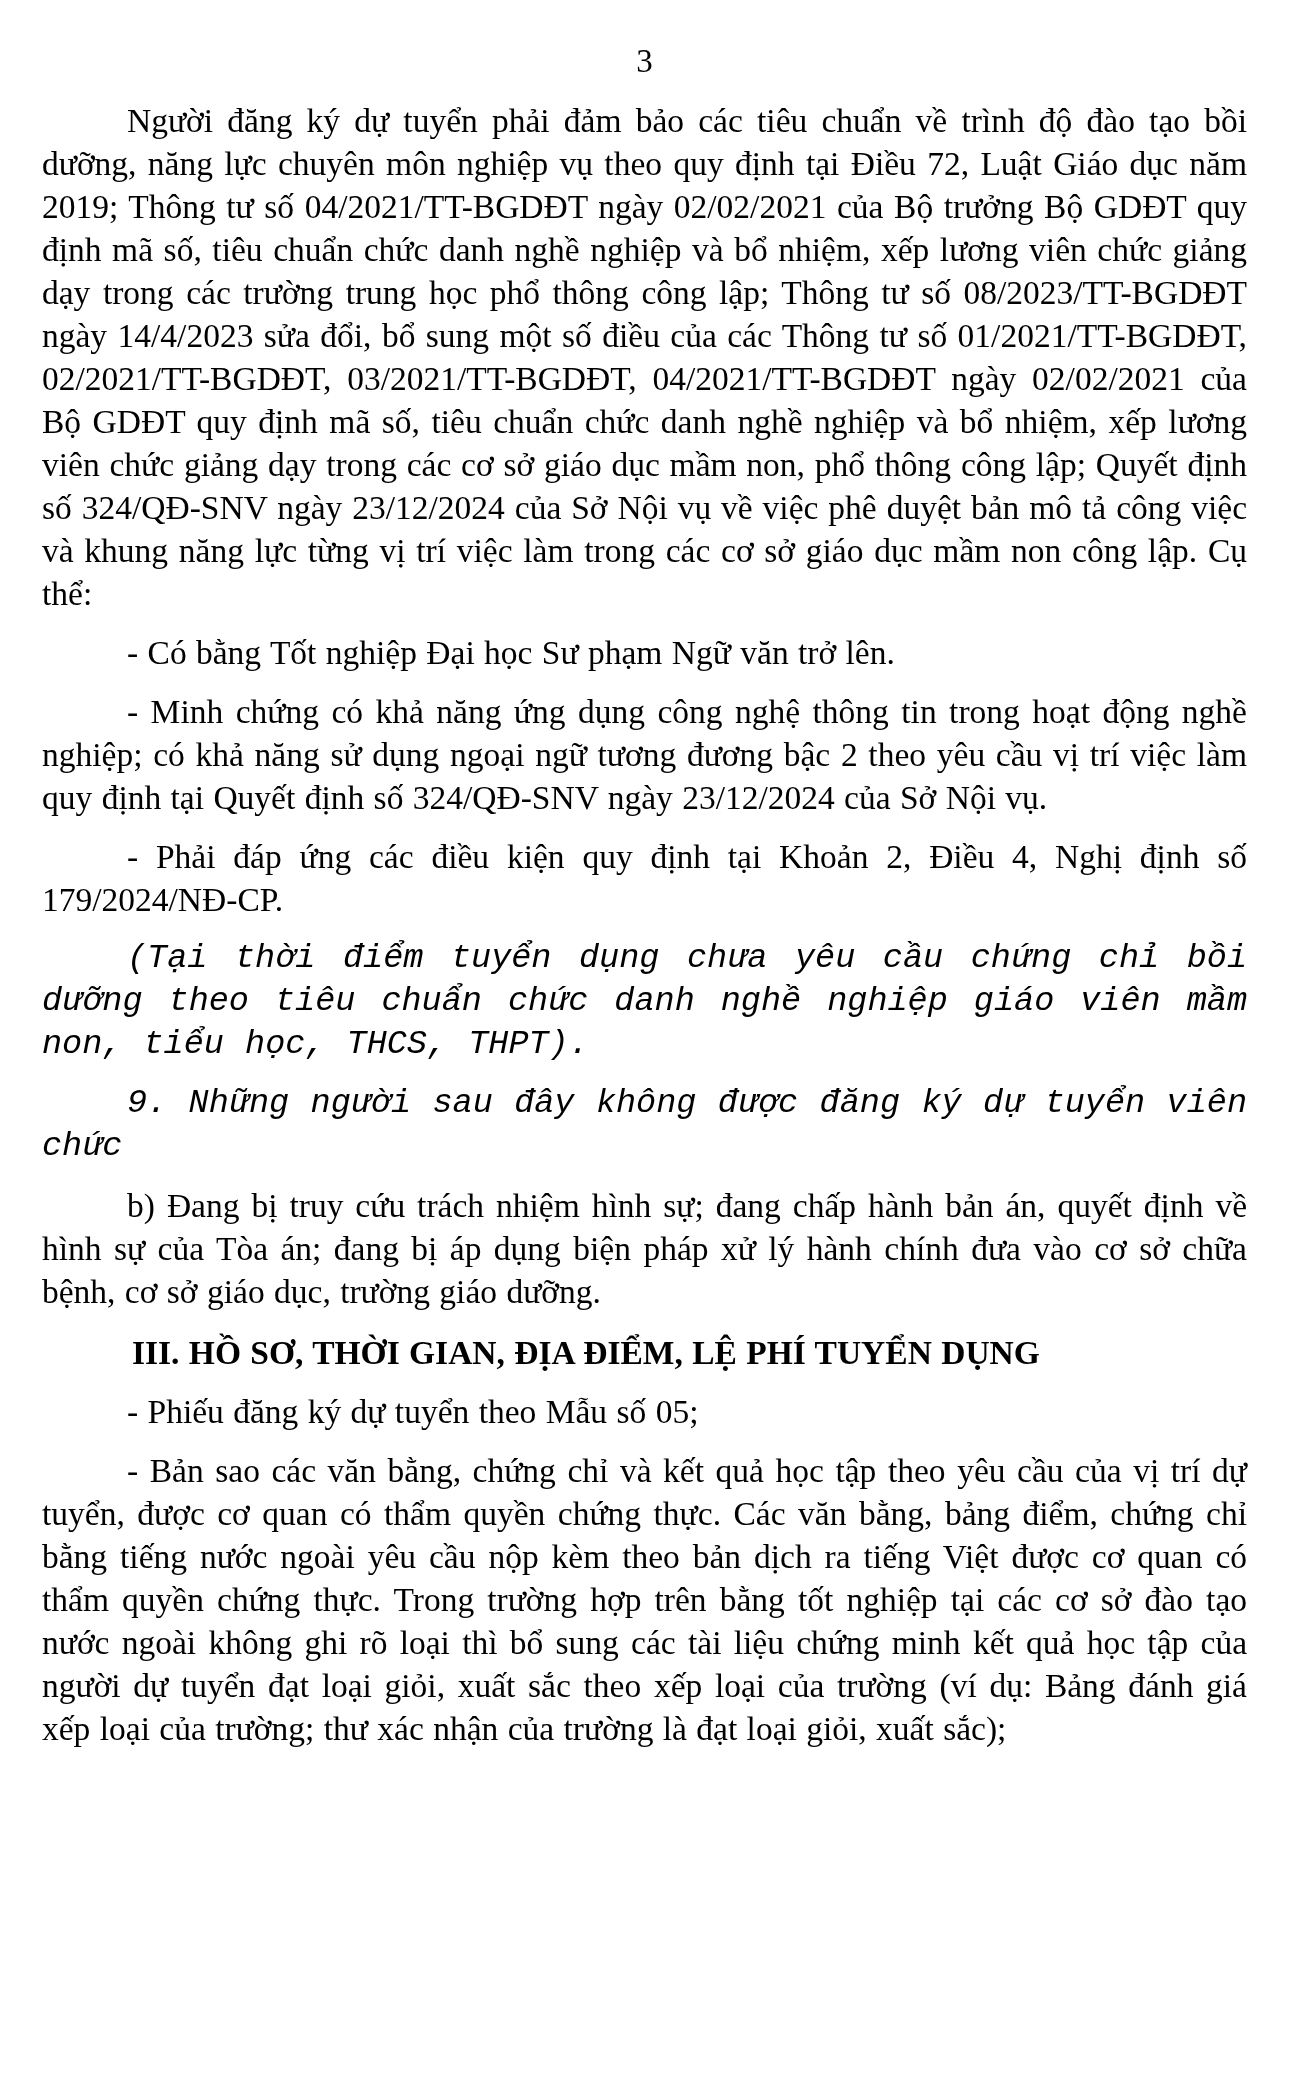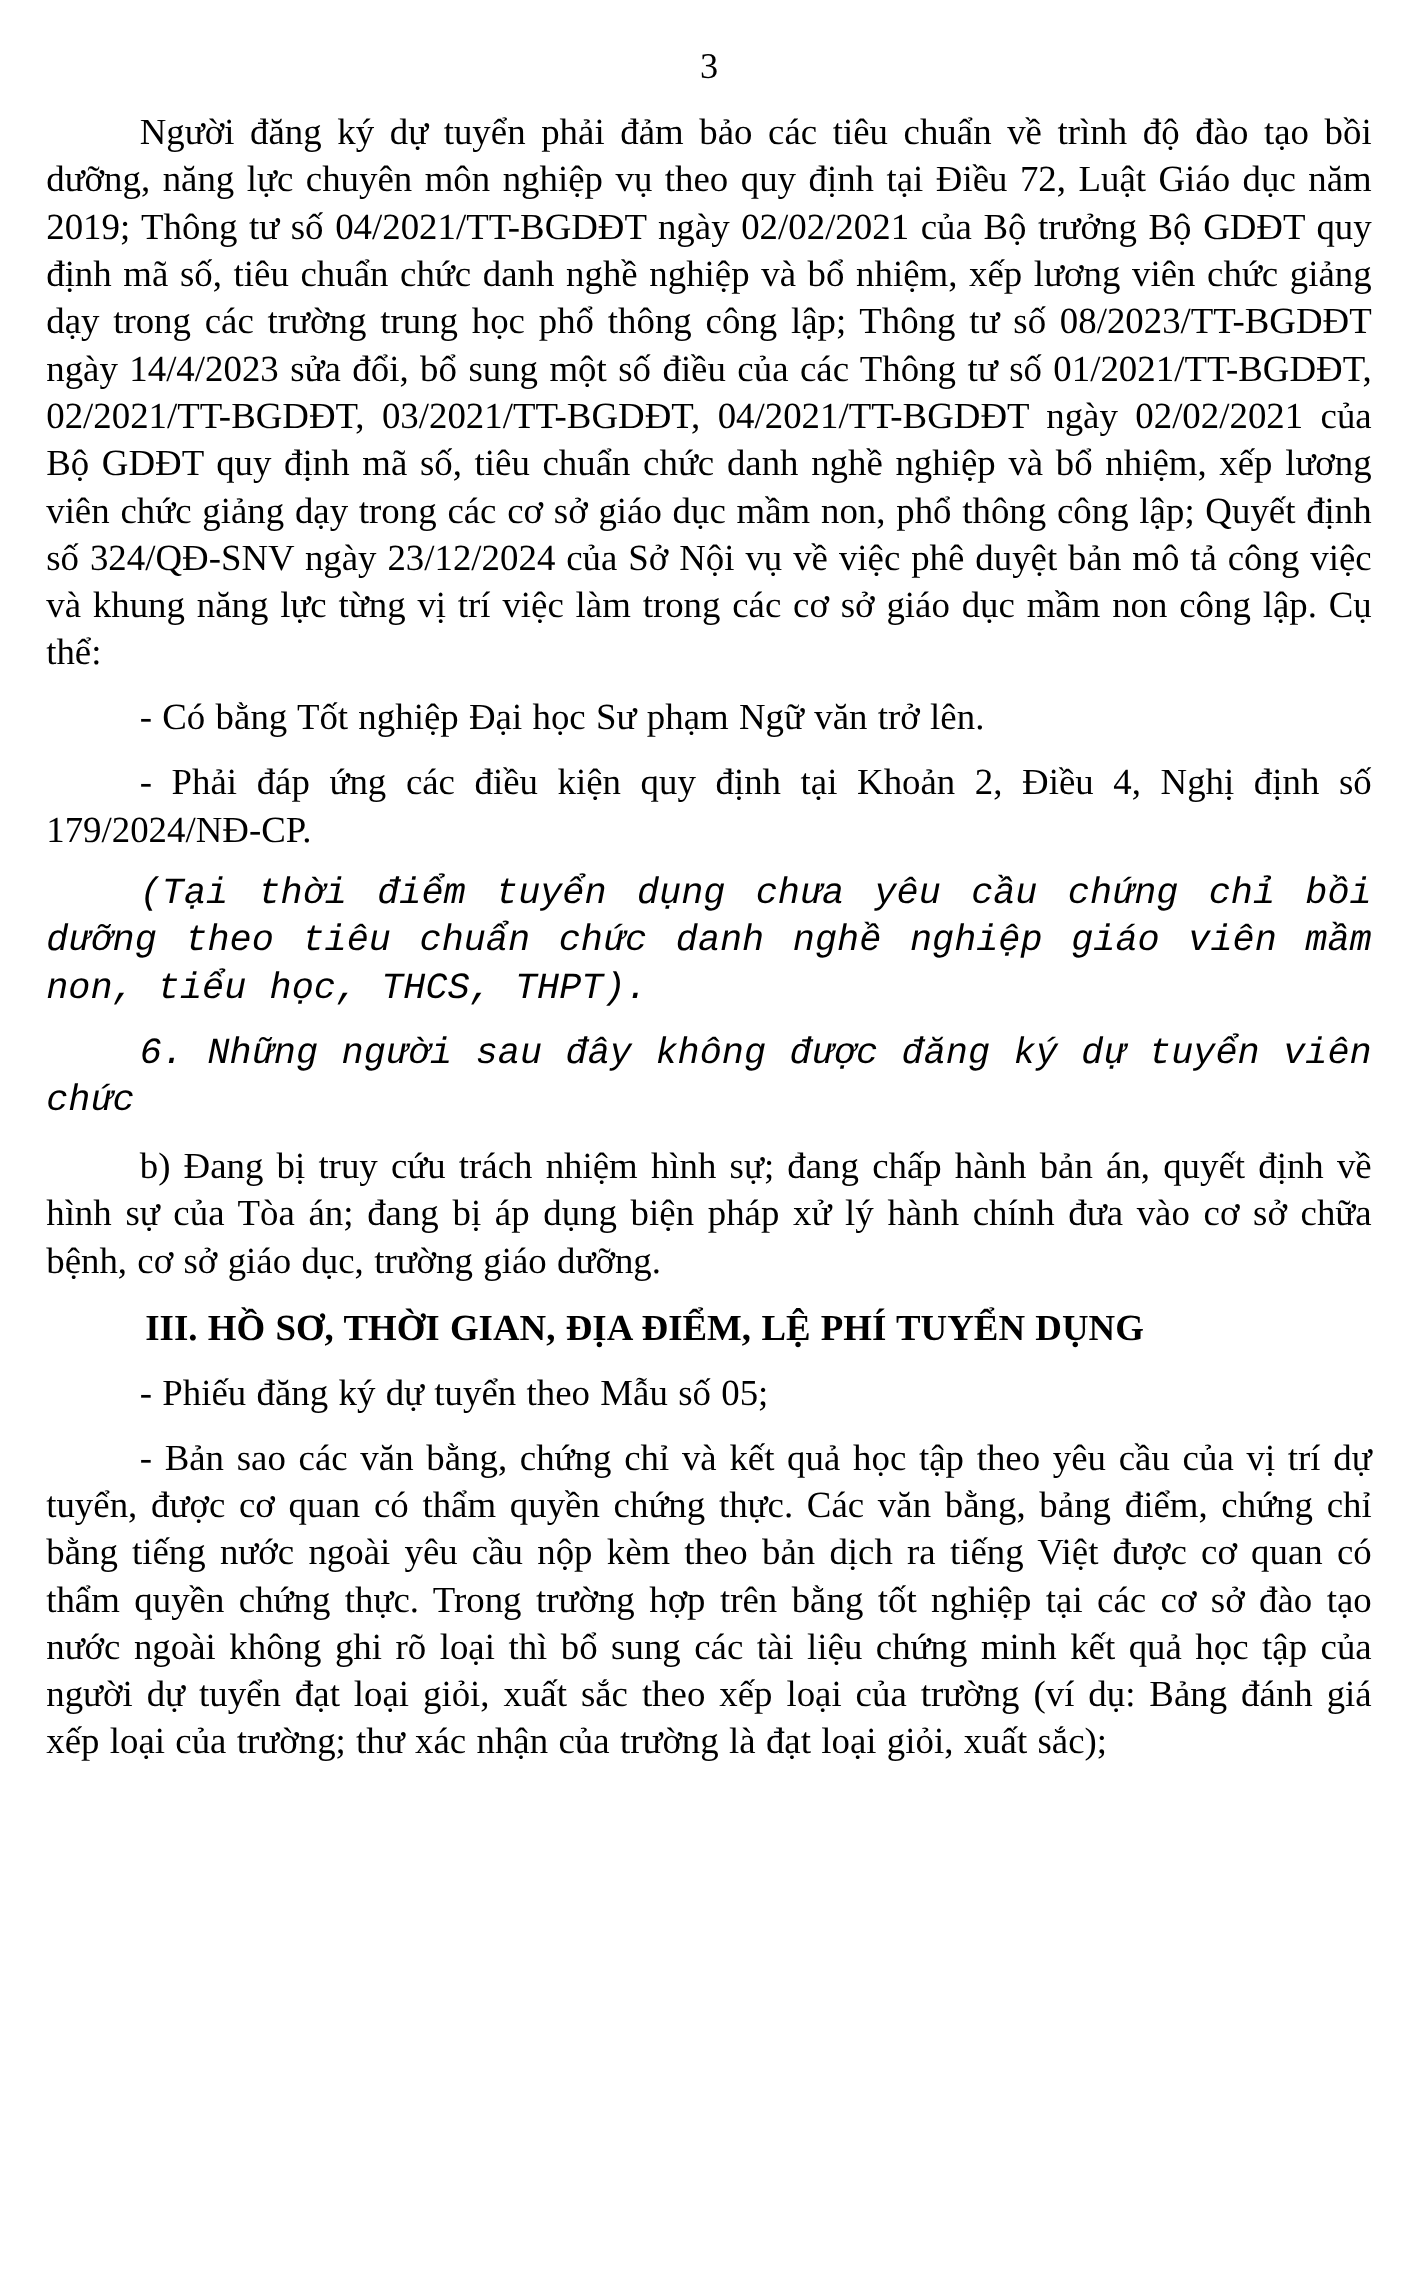--- a/index.html
+++ b/index.html
@@ -54,26 +54,27 @@
 
 <div class="page">
 
   <div class="page-number">3</div>
 
 
   <p class="para">Người đăng ký dự tuyển phải đảm bảo các tiêu chuẩn về trình độ đào tạo bồi dưỡng, năng lực chuyên môn nghiệp vụ theo quy định tại Điều 72, Luật Giáo dục năm 2019; Thông tư số 04/2021/TT-BGDĐT ngày 02/02/2021 của Bộ trưởng Bộ GDĐT quy định mã số, tiêu chuẩn chức danh nghề nghiệp và bổ nhiệm, xếp lương viên chức giảng dạy trong các trường trung học phổ thông công lập; Thông tư số 08/2023/TT-BGDĐT ngày 14/4/2023 sửa đổi, bổ sung một số điều của các Thông tư số 01/2021/TT-BGDĐT, 02/2021/TT-BGDĐT, 03/2021/TT-BGDĐT, 04/2021/TT-BGDĐT ngày 02/02/2021 của Bộ GDĐT quy định mã số, tiêu chuẩn chức danh nghề nghiệp và bổ nhiệm, xếp lương viên chức giảng dạy trong các cơ sở giáo dục mầm non, phổ thông công lập; Quyết định số 324/QĐ-SNV ngày 23/12/2024 của Sở Nội vụ về việc phê duyệt bản mô tả công việc và khung năng lực từng vị trí việc làm trong các cơ sở giáo dục mầm non công lập. Cụ thể:</p>
 
   <p class="para">- Có bằng Tốt nghiệp Đại học Sư phạm Ngữ văn trở lên.</p>
 
+  <p class="para">- Minh chứng có khả năng ứng dụng công nghệ thông tin trong hoạt động nghề nghiệp; có khả năng sử dụng ngoại ngữ tương đương bậc 2 theo yêu cầu vị trí việc làm quy định tại Quyết định số 324/QĐ-SNV ngày 23/12/2024 của Sở Nội vụ.</p>
 
   <p class="para">- Phải đáp ứng các điều kiện quy định tại Khoản 2, Điều 4, Nghị định số 179/2024/NĐ-CP.</p>
 
   <p class="para italic">(Tại thời điểm tuyển dụng chưa yêu cầu chứng chỉ bồi dưỡng theo tiêu chuẩn chức danh nghề nghiệp giáo viên mầm non, tiểu học, THCS, THPT).</p>
 
-  <p class="para italic">6. Những người sau đây không được đăng ký dự tuyển viên chức</p>
+  <p class="para italic">9. Những người sau đây không được đăng ký dự tuyển viên chức</p>
 
 
   <p class="para">b) Đang bị truy cứu trách nhiệm hình sự; đang chấp hành bản án, quyết định về hình sự của Tòa án; đang bị áp dụng biện pháp xử lý hành chính đưa vào cơ sở chữa bệnh, cơ sở giáo dục, trường giáo dưỡng.</p>
 
   <p class="para heading-section">III. HỒ SƠ, THỜI GIAN, ĐỊA ĐIỂM, LỆ PHÍ TUYỂN DỤNG</p>
 
   <p class="para">- Phiếu đăng ký dự tuyển theo Mẫu số 05;</p>
 
   <p class="para">- Bản sao các văn bằng, chứng chỉ và kết quả học tập theo yêu cầu của vị trí dự tuyển, được cơ quan có thẩm quyền chứng thực. Các văn bằng, bảng điểm, chứng chỉ bằng tiếng nước ngoài yêu cầu nộp kèm theo bản dịch ra tiếng Việt được cơ quan có thẩm quyền chứng thực. Trong trường hợp trên bằng tốt nghiệp tại các cơ sở đào tạo nước ngoài không ghi rõ loại thì bổ sung các tài liệu chứng minh kết quả học tập của người dự tuyển đạt loại giỏi, xuất sắc theo xếp loại của trường (ví dụ: Bảng đánh giá xếp loại của trường; thư xác nhận của trường là đạt loại giỏi, xuất sắc);</p>
 

